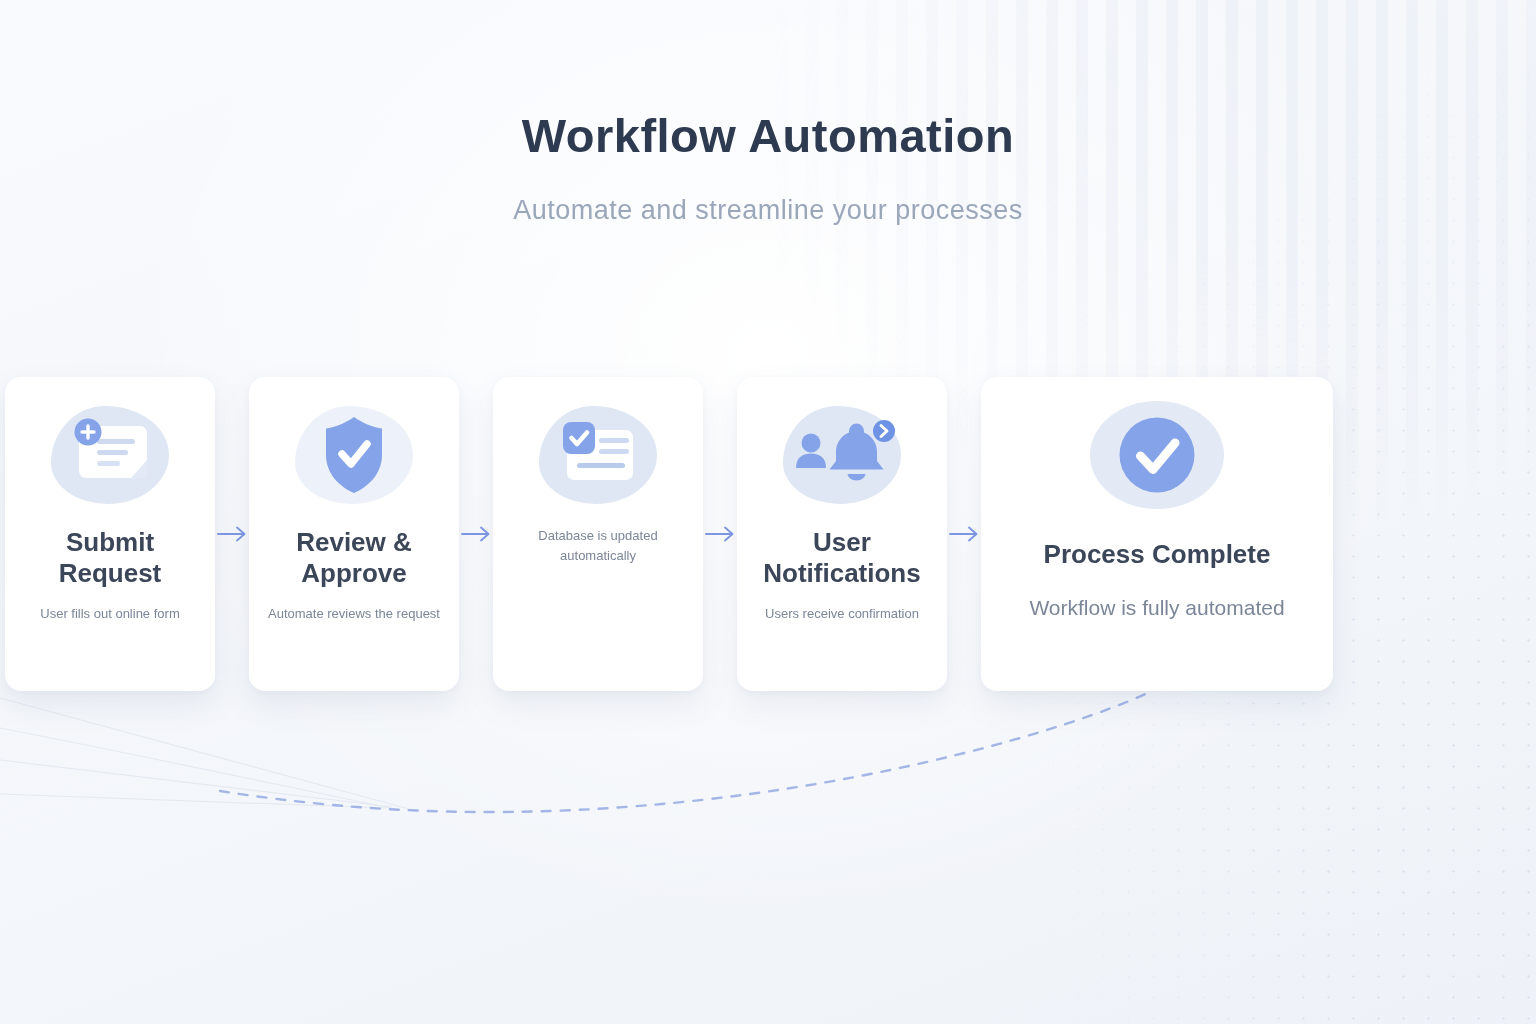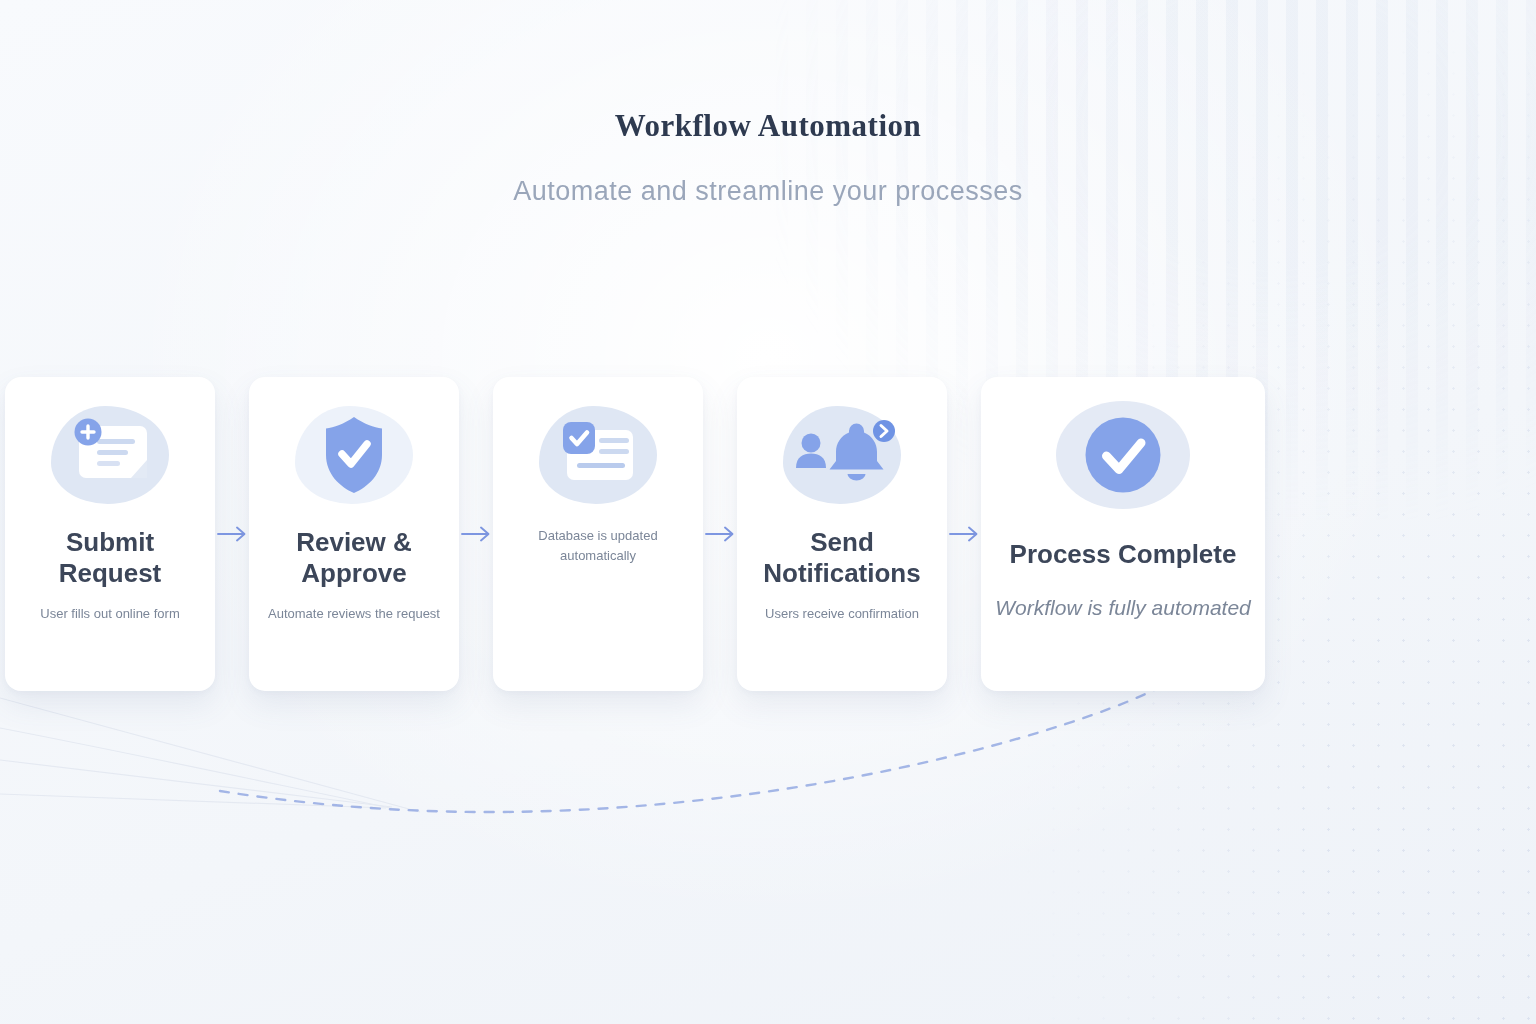--- a/index.html
+++ b/index.html
@@ -29,22 +29,22 @@
     background-image: radial-gradient(rgba(150,168,205,0.30) 1.3px, transparent 1.4px);
     background-size: 25px 21px;
     -webkit-mask-image: radial-gradient(ellipse at 95% 80%, #000 25%, transparent 72%);
     mask-image: radial-gradient(ellipse at 95% 80%, #000 25%, transparent 72%);
     opacity: .65;
   }
   .bg-lines-svg { position: absolute; inset: 0; }
   
   .header { position: absolute; top: 108px; left: 0; width: 100%; text-align: center; z-index: 2; }
   .title {
-    font-family: Liberation Serif, serif;
-    font-size: 31px; font-weight: 700; letter-spacing: .5px;
+    font-family: Liberation Sans, sans-serif;
+    font-size: 47px; font-weight: 700; letter-spacing: .5px;
     color: var(--title-color, #2e3a50);
   }
   .subtitle {
     margin-top: 32px;
     font-size: 27px; font-weight: 400; letter-spacing: .5px;
     color: var(--subtitle-color, #9aa6ba);
   }
   
   .flow-row {
     position: absolute; top: 377px; left: 5px; width: 100%;
@@ -53,21 +53,21 @@
   }
   .step-card {
     width: 210px; height: 314px;
     background: var(--card-bg, #ffffff);
     border-radius: 16px;
     box-shadow: 0 14px 30px rgba(92,112,152,0.10), 0 2px 6px rgba(92,112,152,0.05);
     display: flex; flex-direction: column; align-items: center;
     text-align: center;
     padding: 0 12px;
   }
-  .step-card.wide { width: 284px; padding: 0 12px; }
+  .step-card.wide { width: 352px; padding: 0 12px; }
   .icon-wrap { position: relative; width: 140px; height: 112px; margin-top: 22px; flex: none; }
   .icon-blob {
     position: absolute; left: 50%; top: 50%; transform: translate(-50%,-50%);
     width: 118px; height: 98px;
     background: var(--blob, #e0e8f4);
     border-radius: 46% 54% 52% 48% / 58% 50% 50% 42%;
   }
   .icon-blob.light { background: #edf2fa; }
   .icon-blob.ellipse {
     width: 134px; height: 108px; border-radius: 50%;
@@ -78,21 +78,21 @@
     margin-top: 16px;
     font-size: 26px; font-weight: 700; line-height: 1.2;
     color: var(--card-title-color, #3c4659);
   }
   .step-card.wide .step-title { margin-top: 28px; }
   .step-desc {
     margin-top: 15px;
     font-size: 13px; line-height: 1.55;
     color: var(--desc-color, #7b8698);
   }
-  .step-card.wide .step-desc { margin-top: 22px; font-size: 21px; font-style: italic; }
+  .step-card.wide .step-desc { margin-top: 22px; font-size: 21px; }
   .flow-arrow {
     width: 34px; flex: none; align-self: center;
     display: flex; justify-content: center; align-items: center;
     color: var(--arrow, #7e97e2);
   }
 </style>
 </head>
 <body>
 
 <div class="bg-vignette"></div>
@@ -182,21 +182,21 @@
       <div class="icon-blob"></div>
       <svg width="110" height="90" viewBox="0 0 110 90">
         <circle cx="24" cy="33" r="9.5" style="fill:var(--accent, #85a3e9)"></circle>
         <path d="M9 58 C9 47 16 43.5 24 43.5 C32 43.5 39 47 39 58 Z" style="fill:var(--accent, #85a3e9)"></path>
         <path d="M62 21 a7.5 7.5 0 0 1 15 0 v1.5 c8.5 3.5 13 11 13 19.5 v9 l6.5 8.5 h-54 l6.5 -8.5 v-9 c0 -8.5 4.5 -16 13 -19.5 Z" style="fill:var(--accent, #85a3e9)"></path>
         <path d="M60.5 64 a9 6.5 0 0 0 18 0 Z" style="fill:var(--accent, #85a3e9)"></path>
         <circle cx="97" cy="21" r="11" style="fill:var(--accent-dark, #6f93e4)"></circle>
         <path d="M94 15.5 L100 21 L94 26.5" stroke="#ffffff" stroke-width="3" fill="none" stroke-linecap="round" stroke-linejoin="round"></path>
       </svg>
     </div>
-    <div class="step-title">Send Notifications</div>
+    <div class="step-title">User Notifications</div>
     <div class="step-desc">Users receive confirmation</div>
   </div>
 
   <div class="flow-arrow">
     <svg width="32" height="18" viewBox="0 0 32 18">
       <path d="M2 9 H28 M21 2.5 L28.5 9 L21 15.5" fill="none" stroke="currentColor" stroke-width="1.9" stroke-linecap="round" stroke-linejoin="round"></path>
     </svg>
   </div>
 
   <div class="step-card wide">

